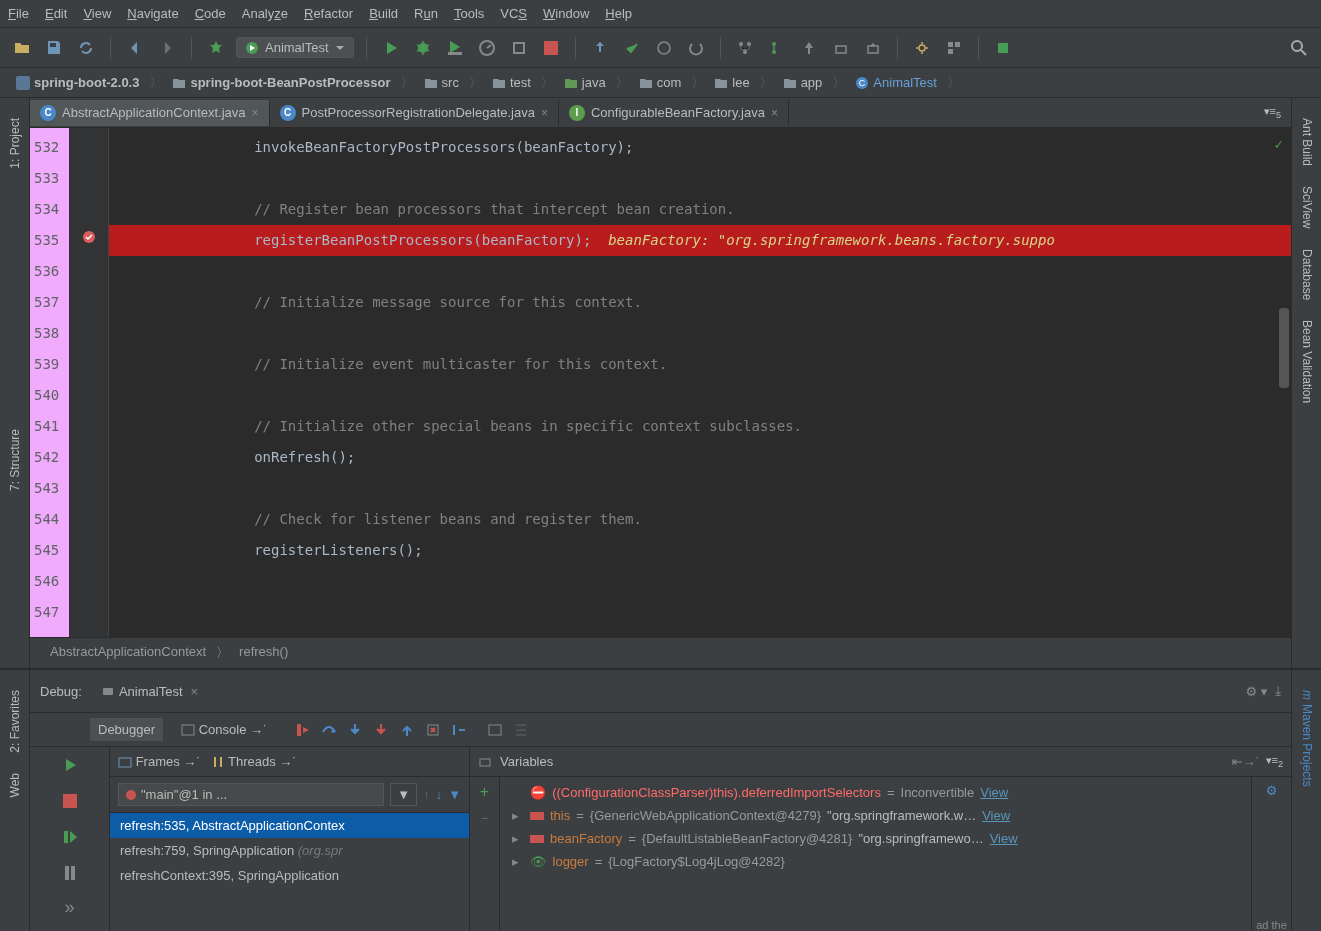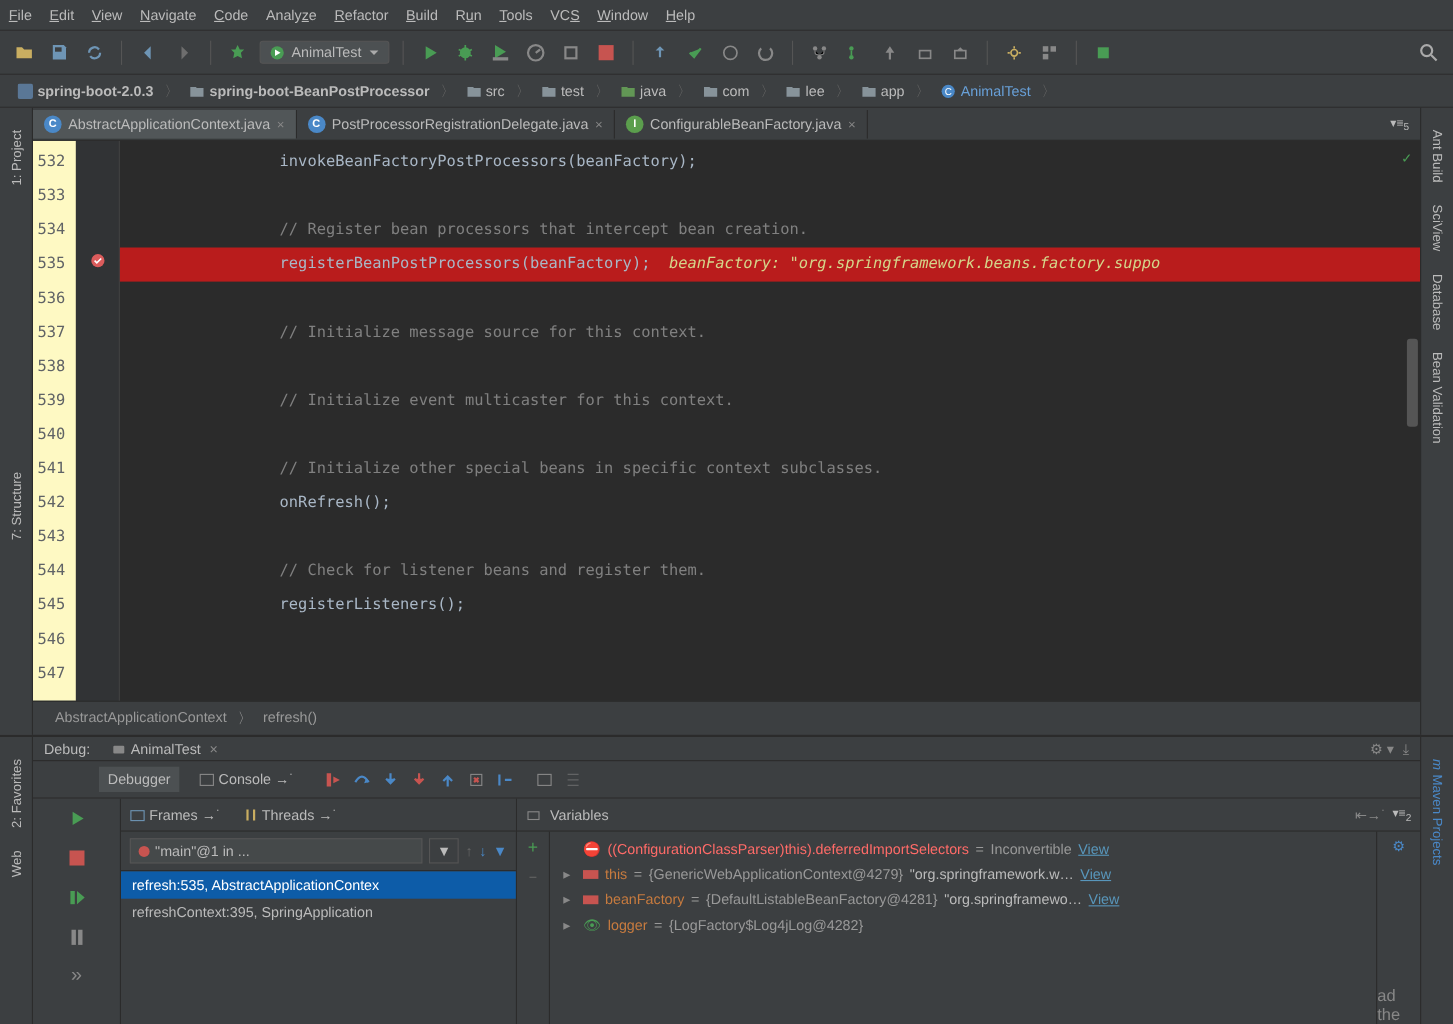--- a/index.html
+++ b/index.html
@@ -19,46 +19,46 @@
 .left-gutter .vlabel { writing-mode: vertical-rl; transform: rotate(180deg); font-size: 12px; margin: 10px 0; cursor: pointer; display: flex; align-items: center; gap: 4px; }
 .right-gutter { width: 30px; background: #3c3f41; border-left: 1px solid #2b2b2b; display: flex; flex-direction: column; align-items: center; padding-top: 10px; }
 .right-gutter .vlabel { writing-mode: vertical-rl; font-size: 12px; margin: 10px 0; cursor: pointer; display: flex; align-items: center; gap: 4px; }
 .editor-area { flex: 1; display: flex; flex-direction: column; background: #2b2b2b; }
 .tabs { display: flex; background: #3c3f41; border-bottom: 1px solid #2b2b2b; height: 30px; align-items: center; }
 .tab { display: flex; align-items: center; gap: 6px; padding: 5px 10px; border-right: 1px solid #2b2b2b; cursor: pointer; font-size: 13px; }
 .tab.active { background: #515658; }
 .tab .close { color: #888; font-size: 12px; }
 .tabs-right { margin-left: auto; display: flex; align-items: center; gap: 8px; padding-right: 10px; }
 .editor { display: flex; flex: 1; font-family: "Consolas", monospace; font-size: 14px; overflow: hidden; position: relative; }
-.linenumbers { background: #fef9c3; color: #606366; text-align: right; padding: 4px 10px 4px 4px; user-select: none; }
+.linenumbers { background: #f0abfc; color: #606366; text-align: right; padding: 4px 10px 4px 4px; user-select: none; }
 .linenumbers div { height: 31px; line-height: 31px; }
 .guttermarks { width: 40px; background: #313335; border-right: 1px solid #444; }
 .guttermarks div { height: 31px; display: flex; align-items: center; justify-content: center; }
 .code { flex: 1; padding: 4px 0; background: #2b2b2b; position: relative; }
 .codeline { height: 31px; line-height: 31px; padding-left: 10px; white-space: pre; }
 .codeline.highlighted { background: #b91c1c; }
 .comment { color: #808080; }
 .method { color: #a9b7c6; }
 .param-hint { color: #d5d58a; font-style: italic; }
 .check-icon { color: #499C54; position: absolute; right: 8px; top: 8px; }
 .scrollbar-track { position: absolute; right: 2px; top: 30px; width: 10px; height: 400px; background: transparent; }
 .scrollbar-thumb { width: 10px; height: 80px; background: #555; border-radius: 3px; margin-top: 150px; }
 .breadcrumb-bottom { background: #3c3f41; padding: 6px 20px; border-top: 1px solid #2b2b2b; color: #999; font-size: 13px; display: flex; gap: 10px; }
 .debug-panel { background: #3c3f41; border-top: 2px solid #2b2b2b; height: 263px; display: flex; flex-direction: column; }
-.debug-header { display: flex; align-items: center; padding: 4px 10px; border-bottom: 1px solid #2b2b2b; height: 22px; }
+.debug-header { display: flex; align-items: center; padding: 4px 10px; border-bottom: 1px solid #2b2b2b; height: 43px; }
 .debug-header .dtab { display: flex; align-items: center; gap: 4px; padding: 3px 8px; border: 1px solid transparent; }
 .debug-header-right { margin-left: auto; display: flex; gap: 8px; align-items: center; }
 .debug-toolbar { display: flex; align-items: center; padding: 4px 10px; gap: 10px; border-bottom: 1px solid #2b2b2b; height: 34px; }
 .debug-toolbar .dtab-btn { padding: 4px 8px; cursor: pointer; }
 .debug-toolbar .dtab-btn.active { background: #4c5052; }
 .debug-content { display: flex; flex: 1; overflow: hidden; }
 .debug-left { width: 80px; background: #3c3f41; border-right: 1px solid #2b2b2b; display: flex; flex-direction: column; align-items: center; padding: 6px 0; gap: 12px; }
 .debug-left .ibtn { width: 24px; height: 24px; display: flex; align-items: center; justify-content: center; cursor: pointer; }
 .frames-panel { width: 360px; border-right: 1px solid #2b2b2b; display: flex; flex-direction: column; }
-.frames-header { display: flex; align-items: center; padding: 4px 8px; border-bottom: 1px solid #2b2b2b; gap: 20px; height: 30px; background: #3c3f41; }
+.frames-header { display: flex; align-items: center; padding: 4px 8px; border-bottom: 1px solid #2b2b2b; gap: 10px; height: 30px; background: #3c3f41; }
 .thread-selector { display: flex; align-items: center; padding: 4px 8px; border-bottom: 1px solid #2b2b2b; gap: 6px; height: 36px; }
 .thread-box { border: 1px solid #555; padding: 3px 6px; background: #45494a; flex: 1; display: flex; align-items: center; gap: 4px; }
 .frame-list { flex: 1; overflow: hidden; }
 .frame-item { padding: 5px 10px; cursor: pointer; font-size: 13px; white-space: nowrap; overflow: hidden; text-overflow: ellipsis; }
 .frame-item.selected { background: #0d5ca8; color: #fff; }
 .frame-item .muted { color: #787878; font-style: italic; }
 .vars-panel { flex: 1; display: flex; flex-direction: column; }
 .vars-header { display: flex; align-items: center; padding: 4px 8px; border-bottom: 1px solid #2b2b2b; height: 30px; background: #3c3f41; gap: 8px; }
 .vars-header-right { margin-left: auto; display: flex; gap: 6px; align-items: center; }
 .vars-list { flex: 1; padding: 4px 8px; overflow: hidden; }
@@ -564,20 +564,21 @@
                 </svg>
               <span>"main"@1 in ...</span>
             </div>
             <span style="border:1px solid #555;padding:3px 6px">▼</span>
             <span style="color:#666">↑</span>
             <span style="color:#4a88c7">↓</span>
             <span style="color:#4a88c7">▼</span>
           </div>
           <div class="frame-list" id="framelist">
               <div class="frame-item selected">refresh:535, AbstractApplicationContex</div>
+              <div class="frame-item">refresh:759, SpringApplication <span class="muted">(org.spr</span></div>
               <div class="frame-item">refreshContext:395, SpringApplication</div>
             </div>
         </div>
 
         <div class="vars-panel">
           <div class="vars-header">
             <svg width="14" height="14">
                 <rect x="2" y="4" width="10" height="7" fill="none" stroke="#888"></rect>
               </svg>
             <span>Variables</span>
@@ -622,21 +623,21 @@
                   <span class="arrow">▸</span>
                   <span style="color:#499c54">👁</span> 
                   <span class="var-name">logger</span>
                   <span class="var-val"> = </span>
                   <span class="var-val">{LogFactory$Log4jLog@4282}</span>
                 </div>
               </div>
             <div style="width:40px;border-left:1px solid #2b2b2b;display:flex;flex-direction:column;align-items:center;padding-top:6px;gap:10px">
               <span style="color:#4a88c7">⚙</span>
               <div style="flex:1"></div>
-              <span style="font-size:15px;color:#888">ad the</span>
+              <span style="font-size:11px;color:#888">ad the</span>
             </div>
           </div>
         </div>
       </div>
     </div>
     <div class="right-gutter" style="height:auto">
       <div class="vlabel" style="color:#4a88c7">
           <i>m</i> 
           <span>Maven Projects</span>
         </div>

